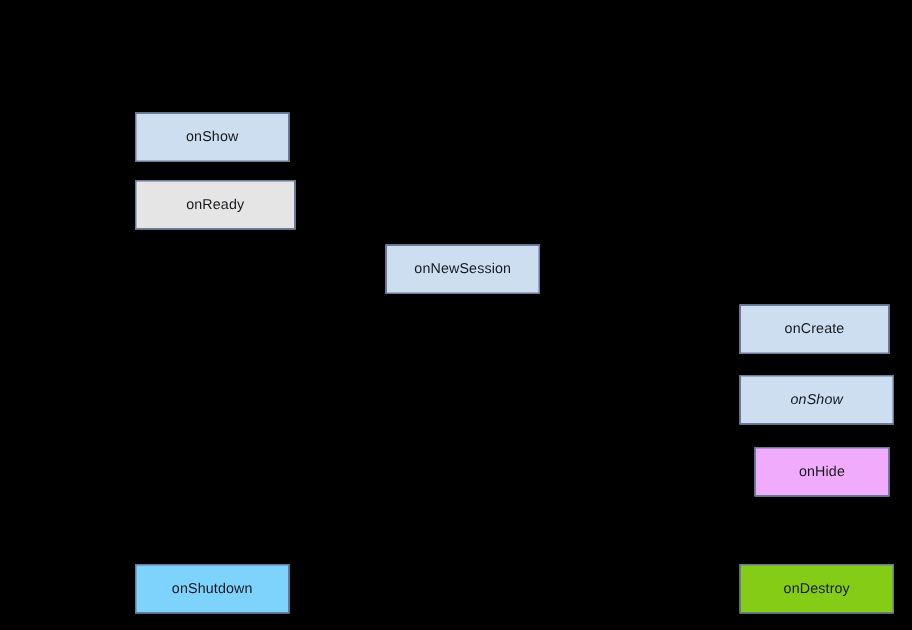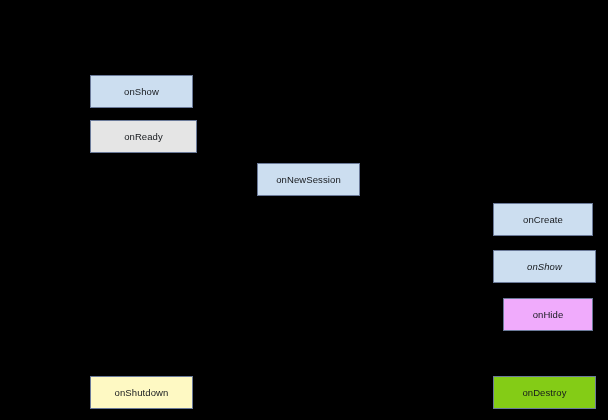--- a/index.html
+++ b/index.html
@@ -55,19 +55,19 @@
     </div>
     <div class="node" style="left: 493px; top: 203px; width: 100px; height: 33px; background: rgb(204, 222, 240); border-color: rgb(107, 122, 153); color: rgb(22, 25, 29);">
       <span class="node-label">onCreate</span>
     </div>
     <div class="node" style="left: 493px; top: 250px; width: 103px; height: 33px; background: rgb(204, 222, 240); border-color: rgb(107, 122, 153); color: rgb(22, 25, 29); font-style: italic;">
       <span class="node-label">onShow</span>
     </div>
     <div class="node" style="left: 503px; top: 298px; width: 90px; height: 33px; background: #f0abfc; border-color: rgb(107, 122, 153); color: rgb(22, 25, 29);">
       <span class="node-label">onHide</span>
     </div>
-    <div class="node" style="left: 90px; top: 376px; width: 103px; height: 33px; background: #fef9c3; border-color: rgb(107, 122, 153); color: rgb(22, 25, 29);">
+    <div class="node" style="left: 90px; top: 376px; width: 103px; height: 33px; background: #7dd3fc; border-color: rgb(107, 122, 153); color: rgb(22, 25, 29);">
       <span class="node-label">onShutdown</span>
     </div>
     <div class="node" style="left: 493px; top: 376px; width: 103px; height: 33px; background: #84cc16; border-color: rgb(107, 122, 153); color: rgb(22, 25, 29);">
       <span class="node-label">onDestroy</span>
     </div>
   </div>
 
 </body></html>

